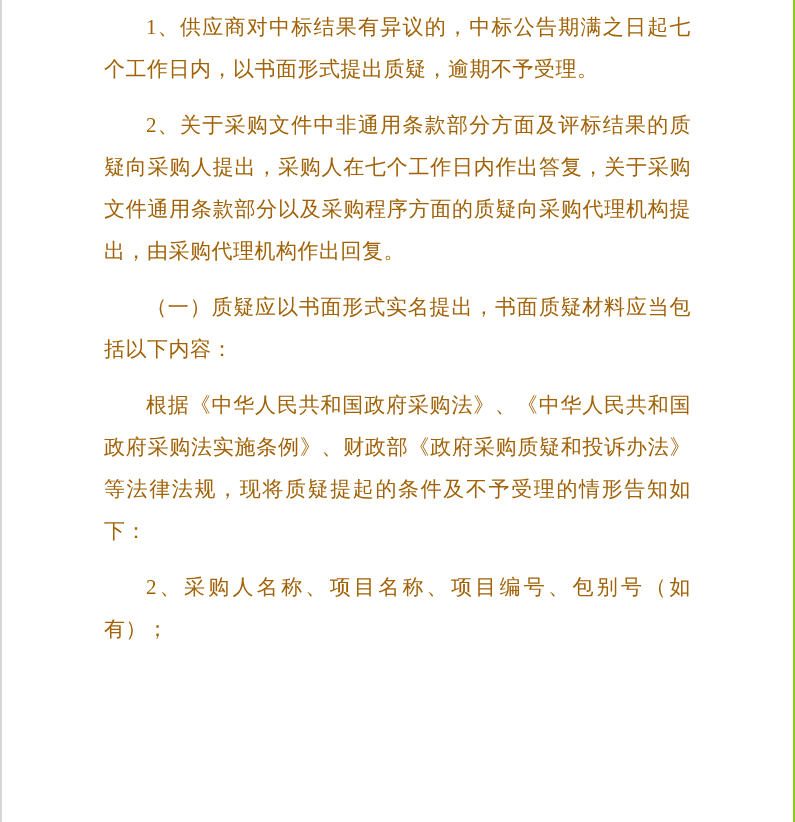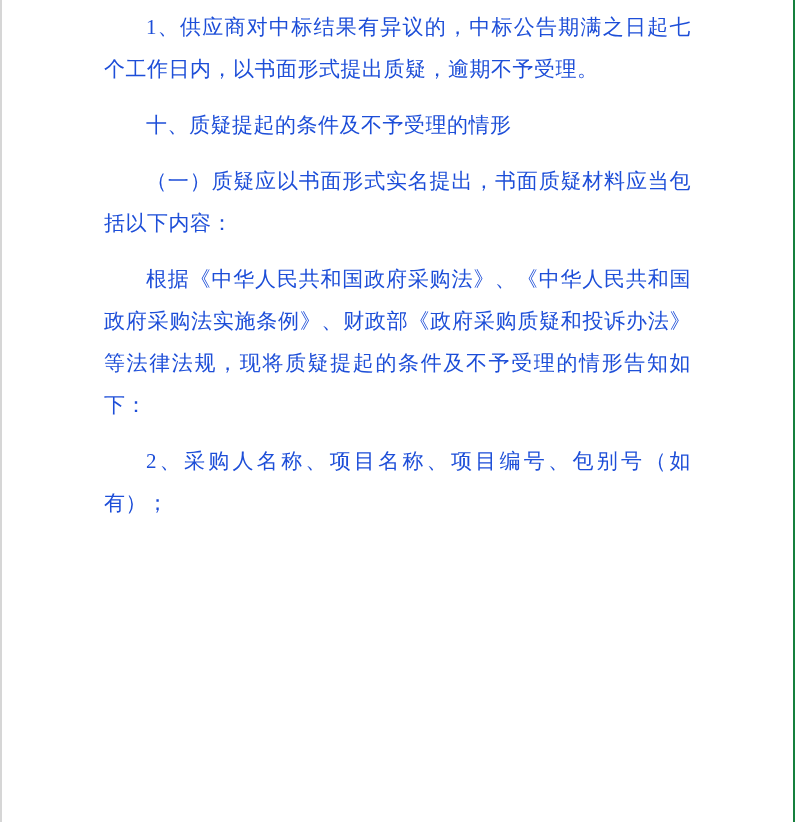--- a/index.html
+++ b/index.html
@@ -6,48 +6,48 @@
     margin: 0;
     padding: 0;
     background: #ffffff;
   }
   .page {
     box-sizing: border-box;
     width: 795px;
     height: 822px;
     background: #ffffff;
     border-left: 2px solid #d6d6d6;
-    border-right: 2px solid #15803d;
+    border-right: 2px solid #84cc16;
     padding: 6px 102px 0 102px;
     overflow: hidden;
     font-family: "Liberation Serif", "DejaVu Serif", serif;
-    color: #1d4ed8;
+    color: #a16207;
   }
   .para {
     margin: 0 0 14px 0;
     font-size: 21px;
     line-height: 42px;
     text-indent: 2em;
     text-align: justify;
     letter-spacing: 0.5px;
     word-break: break-all;
   }
   .heading {
     font-weight: normal;
   }
 </style>
 </head>
 <body>
 
 <div class="page">
   <p class="para">1、供应商对中标结果有异议的，中标公告期满之日起七个工作日内，以书面形式提出质疑，逾期不予受理。</p>
 
+  <p class="para">2、关于采购文件中非通用条款部分方面及评标结果的质疑向采购人提出，采购人在七个工作日内作出答复，关于采购文件通用条款部分以及采购程序方面的质疑向采购代理机构提出，由采购代理机构作出回复。</p>
 
 
-  <p class="para heading">十、质疑提起的条件及不予受理的情形</p>
 
   <p class="para">（一）质疑应以书面形式实名提出，书面质疑材料应当包括以下内容：</p>
 
   <p class="para">根据《中华人民共和国政府采购法》、《中华人民共和国政府采购法实施条例》、财政部《政府采购质疑和投诉办法》等法律法规，现将质疑提起的条件及不予受理的情形告知如下：</p>
 
 
   <p class="para">2、采购人名称、项目名称、项目编号、包别号（如有）；</p>
 </div>
 
 </body></html>

